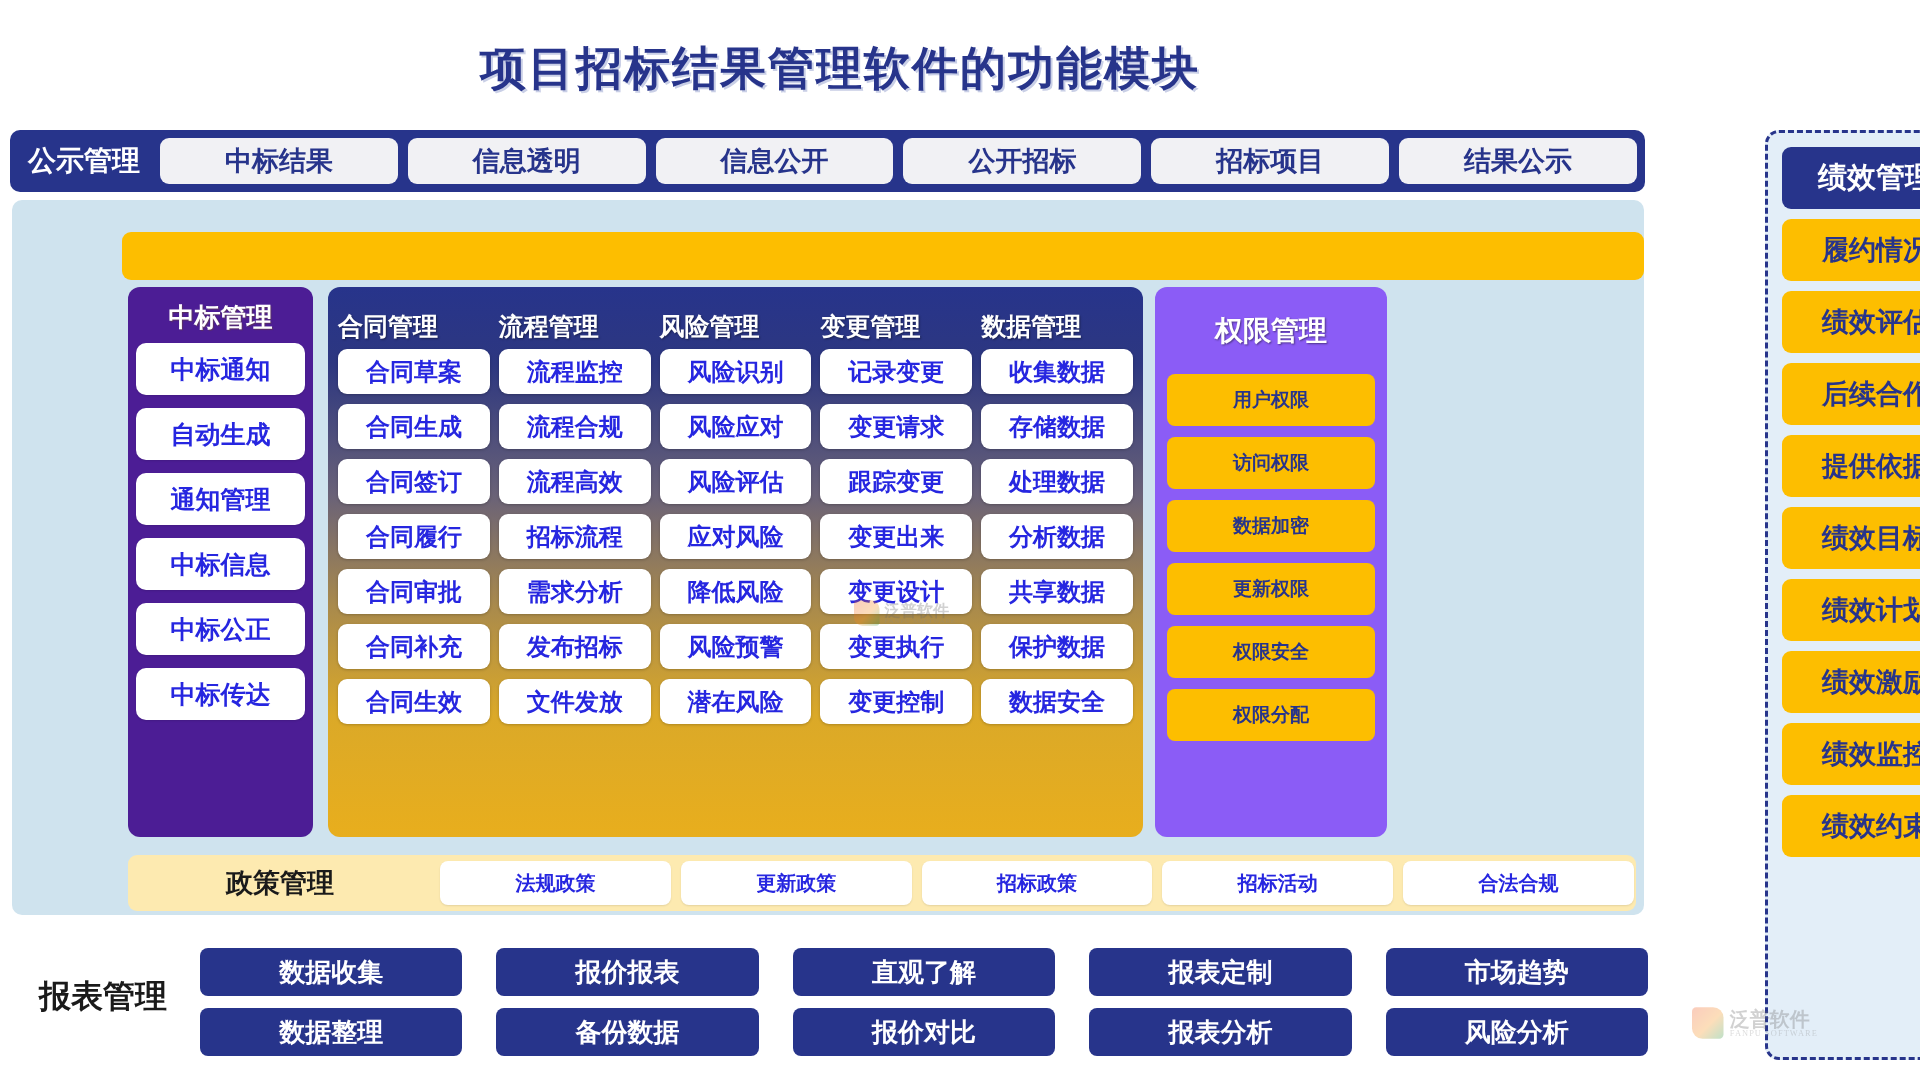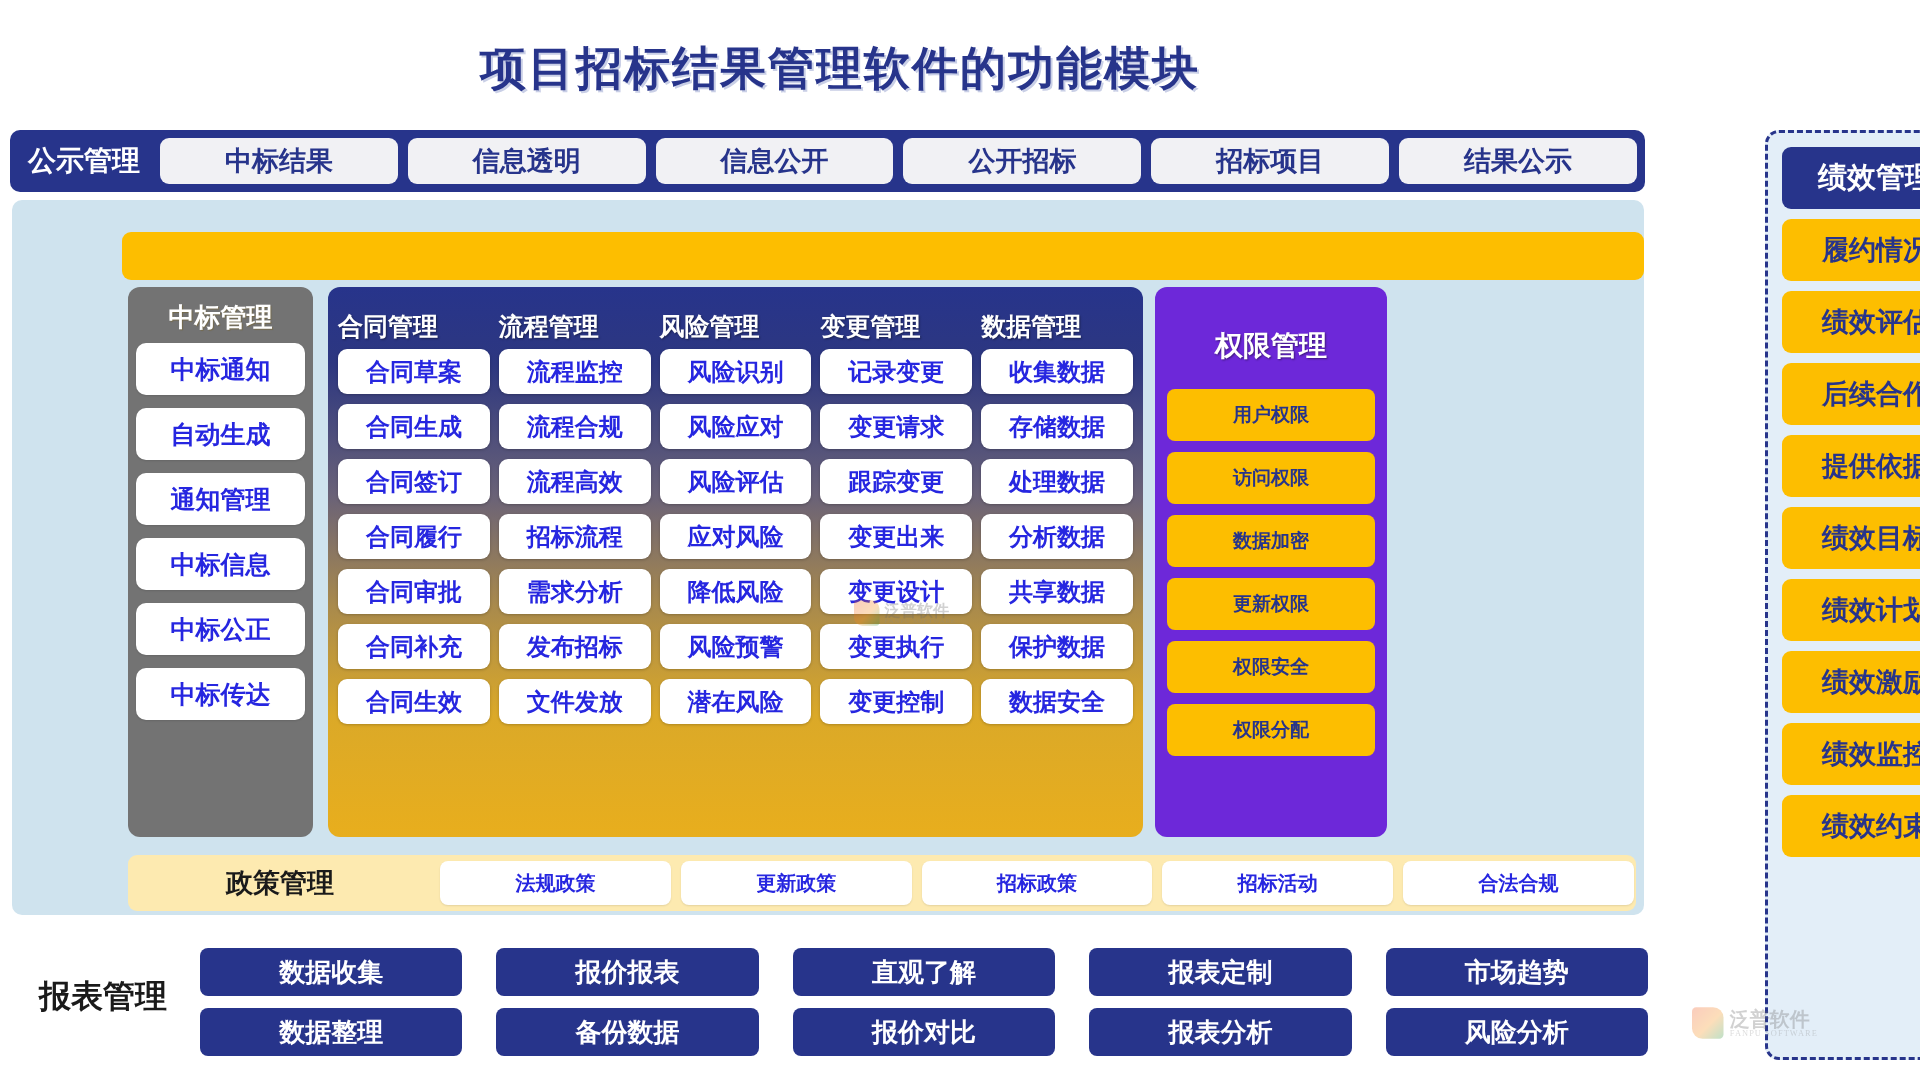--- a/index.html
+++ b/index.html
@@ -59,21 +59,21 @@
     position: absolute; left: 122px; top: 232px;
     width: 1522px; height: 48px;
     background: #fdbe00;
     border-radius: 9px;
   }
 
   
   .left-col {
     position: absolute; left: 128px; top: 287px;
     width: 185px; height: 550px;
-    background: #737373;
+    background: #4c1d95;
     border-radius: 12px;
     display: flex; flex-direction: column;
     align-items: center;
     padding: 4px 8px 8px;
   }
   .left-col-title {
     color: #ffffff; font-size: 26px; font-weight: bold;
     height: 52px; display: flex; align-items: center;
     text-shadow: 1px 1px 1px rgba(120,90,0,.35);
   }
@@ -115,24 +115,24 @@
     display: flex; align-items: center; justify-content: center;
     margin-bottom: 10px;
     box-shadow: 0 1px 3px rgba(0,0,0,.22);
     white-space: nowrap;
   }
 
   
   .perm-panel {
     position: absolute; left: 1155px; top: 287px;
     width: 232px; height: 550px;
-    background: #6d28d9;
+    background: #8b5cf6;
     border-radius: 12px;
     display: flex; flex-direction: column; align-items: center;
-    padding: 16px 12px;
+    padding: 1px 12px;
   }
   .perm-title {
     color: #ffffff; font-size: 28px; font-weight: bold;
     height: 86px; display: flex; align-items: center;
     text-shadow: 1px 1px 2px rgba(0,0,0,.45);
   }
   .perm-item {
     background: #fdbe00; color: #27348b;
     font-size: 19px; font-weight: bold;
     width: 100%; height: 52px;

